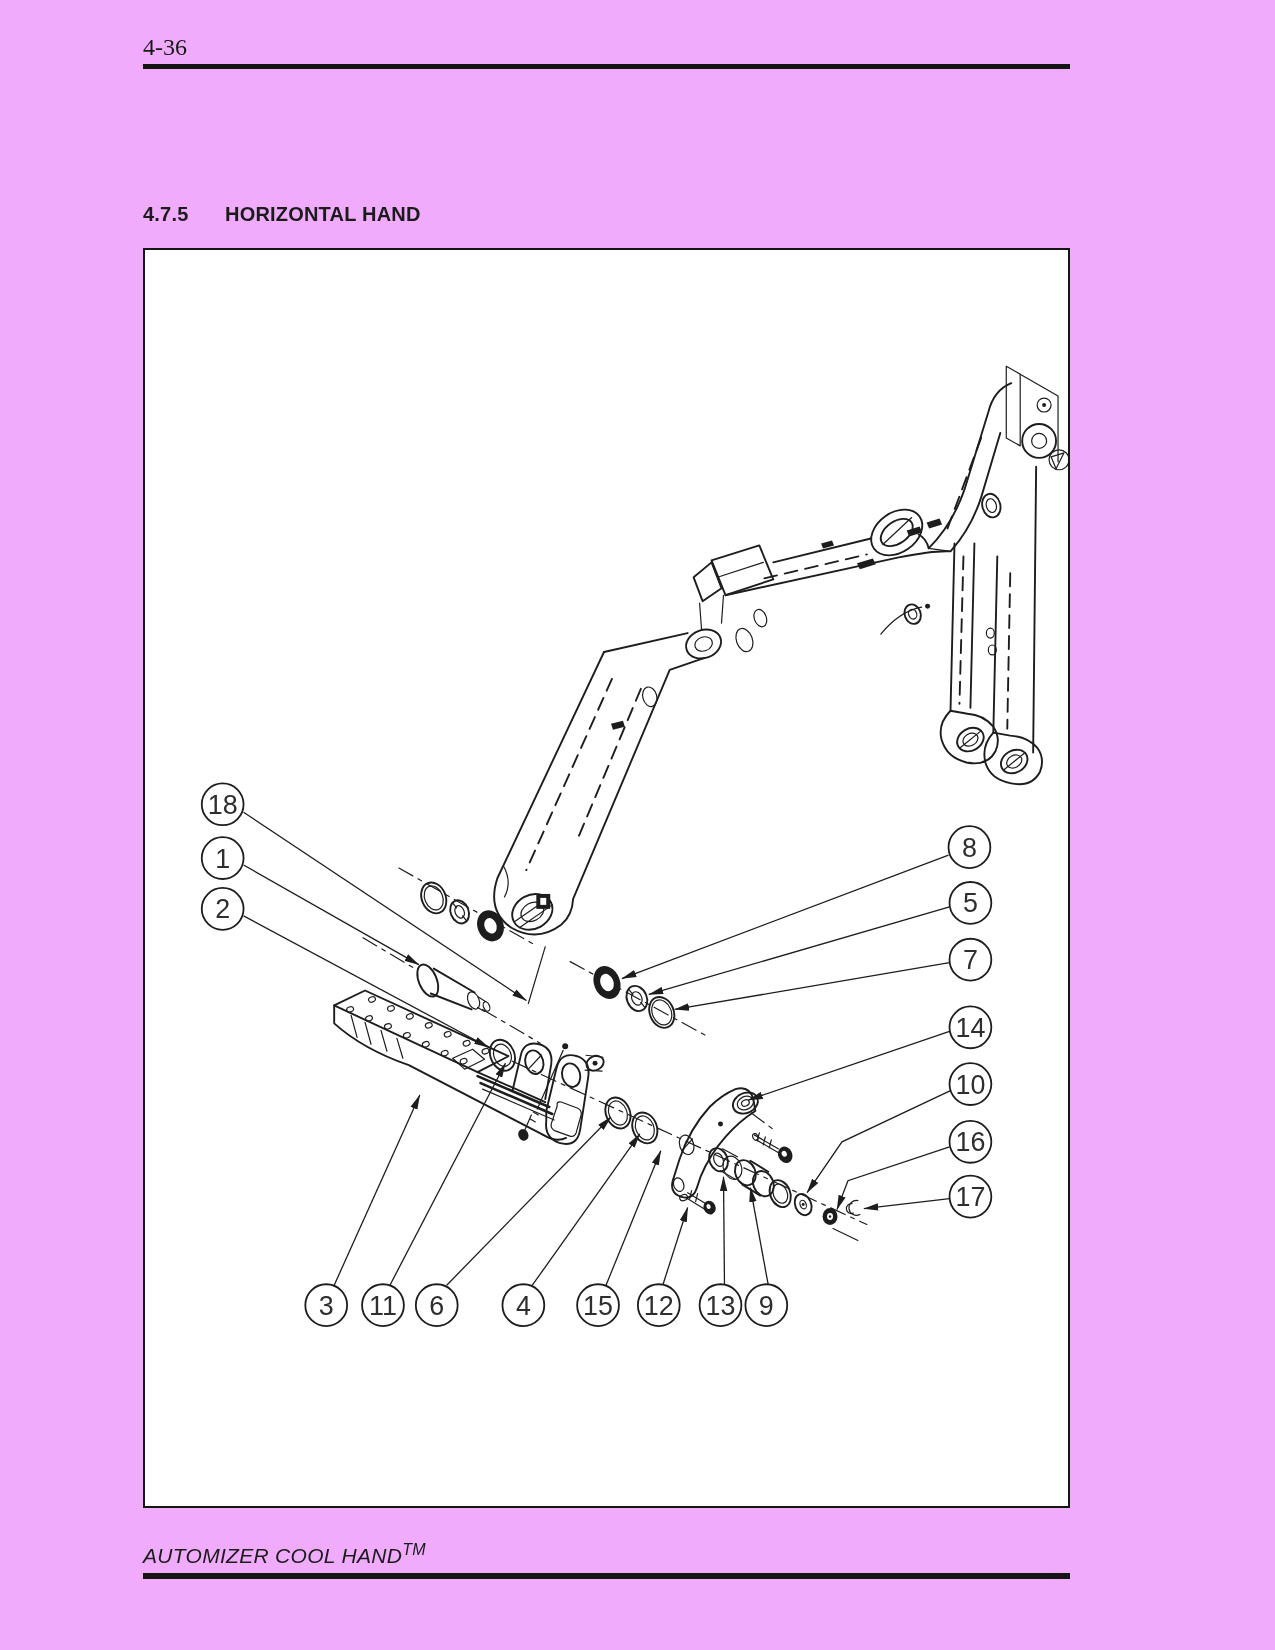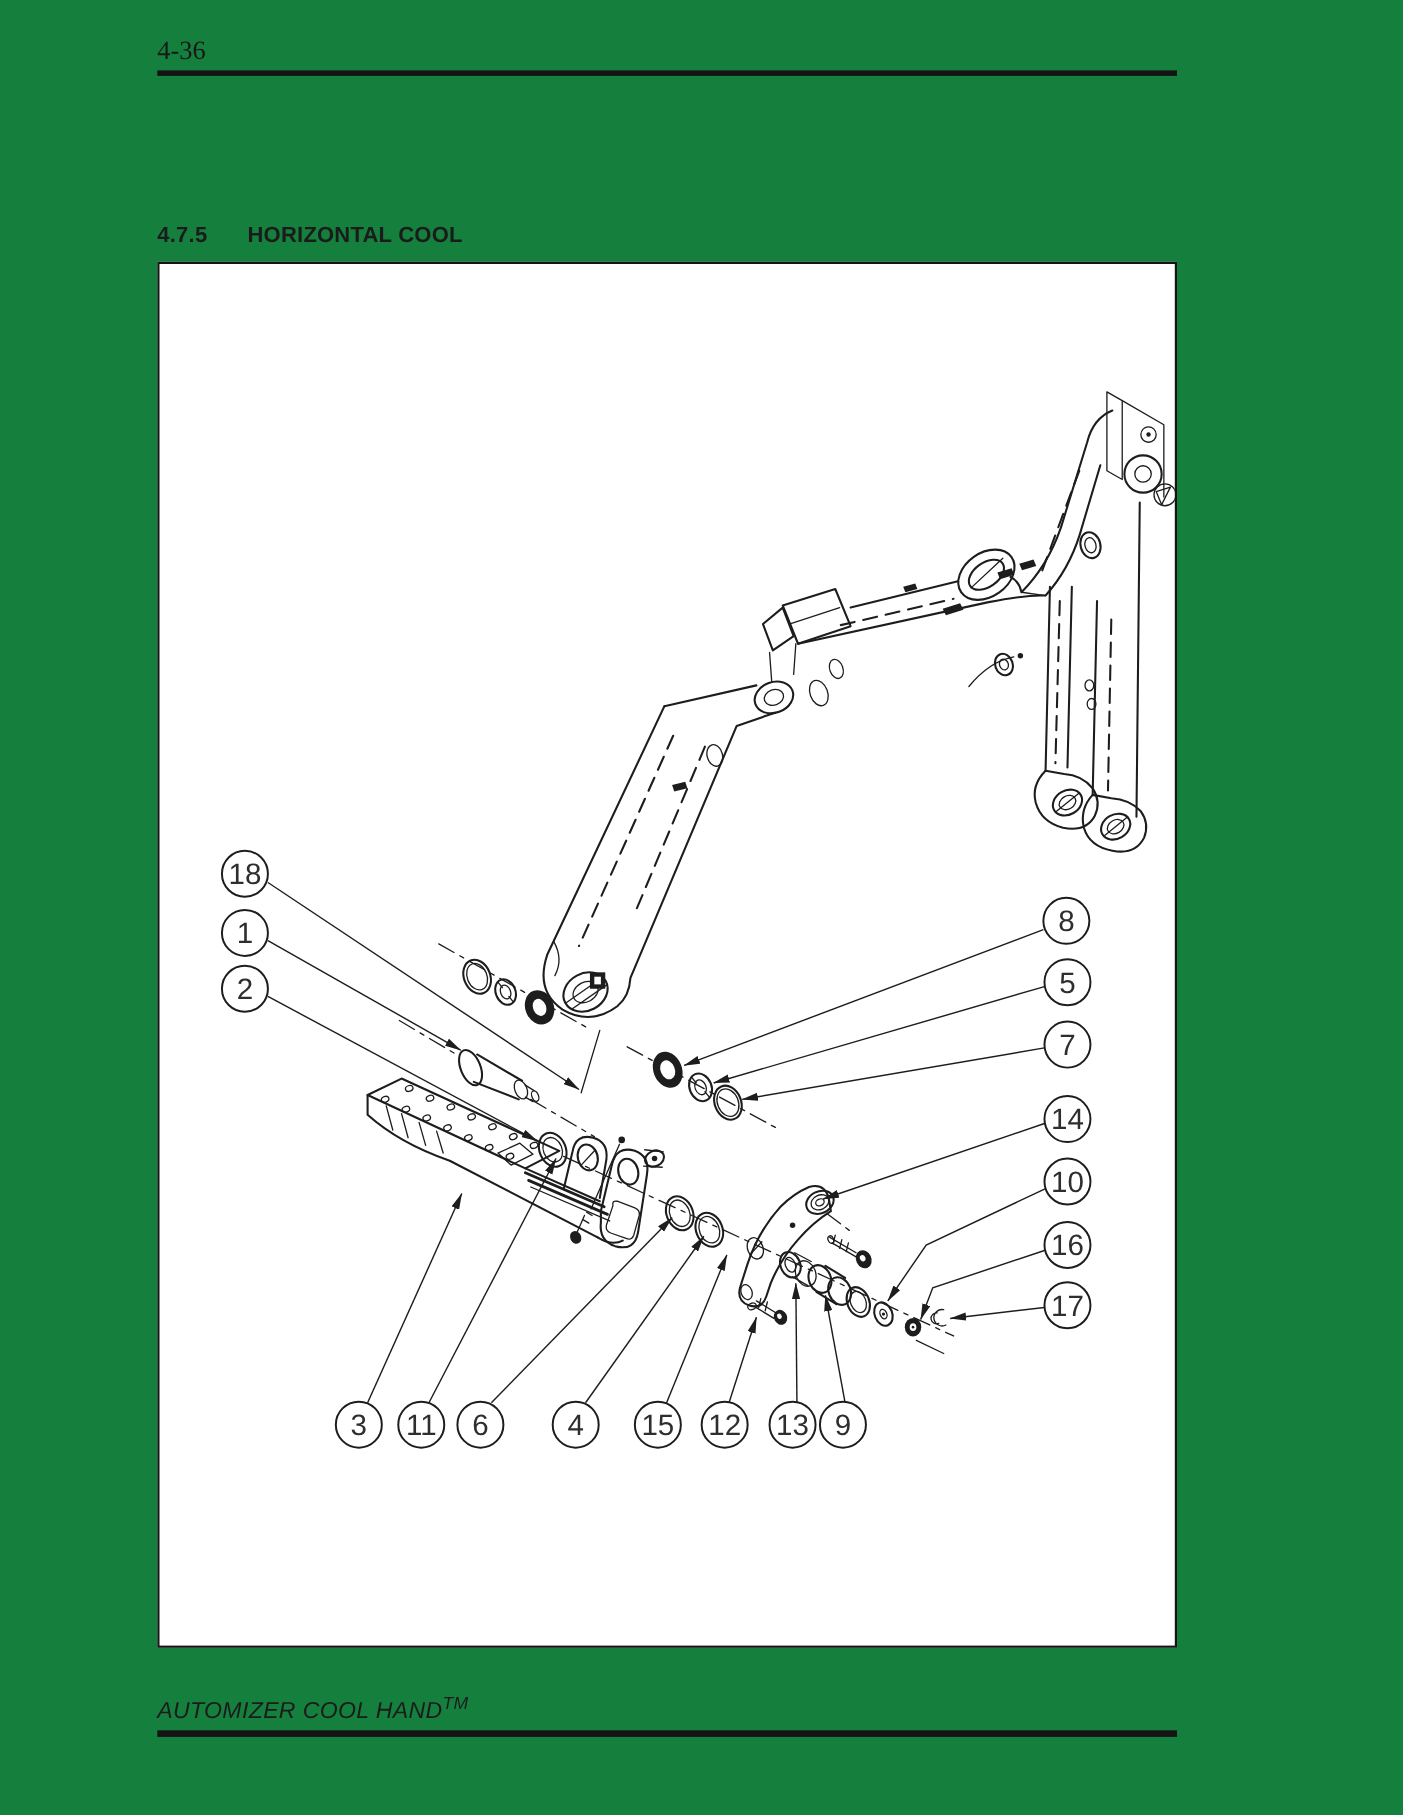--- a/index.html
+++ b/index.html
@@ -1,27 +1,27 @@
 <!DOCTYPE html>
 <html><head>
 <meta charset="utf-8">
 <style>
   html,body{margin:0;padding:0;background:#fff;}
-  .page{position:relative;width:1275px;height:1650px;background:#15803d;
+  .page{position:relative;width:1275px;height:1650px;background:#f0abfc;
         font-family:"Liberation Sans",sans-serif;color:#111;overflow:hidden;}
   .pagenum{position:absolute;left:143px;top:34px;font-family:"Liberation Serif",serif;
            font-size:24px;color:#181818;}
   .rule-top{position:absolute;left:143px;top:64px;width:927px;height:5px;background:#141414;}
   .heading1{position:absolute;left:143px;top:140px;display:flex;font-size:25px;font-weight:bold;
             letter-spacing:.2px;color:#1b1b1b;}
   .heading1 .sec-num{width:82px;flex:0 0 82px;}
   .heading2{position:absolute;left:143px;top:203px;display:flex;font-size:20px;font-weight:bold;
             letter-spacing:.2px;color:#1b1b1b;justify-content:space-between;}
   .heading2 .sec-num{width:82px;flex:0 0 82px;}
-  .figure-box{position:absolute;left:143px;top:238px;width:927px;height:1260px;
+  .figure-box{position:absolute;left:143px;top:248px;width:927px;height:1260px;
               border:2.5px solid #151515;box-sizing:border-box;background:#fff;}
   .figure-box svg{width:100%;height:100%;display:block;}
   .footer{position:absolute;left:143px;top:1541px;font-size:21px;font-style:italic;
           font-weight:500;color:#1b1b1b;letter-spacing:.3px;}
   .footer sup{font-size:16px;font-weight:500;}
   .rule-bottom{position:absolute;left:143px;top:1573px;width:927px;height:6px;background:#141414;}
 
   
   .ln{fill:none;stroke:#1d1d1d;stroke-width:1.9;stroke-linecap:round;stroke-linejoin:round;}
   .tn{stroke-width:1.2;}
@@ -39,21 +39,21 @@
 <body>
 
 <div class="page">
 
   <div class="pagenum">4-36</div>
   <div class="rule-top"></div>
 
 
   <div class="heading2">
     <span class="sec-num">4.7.5</span>
-    <span>HORIZONTAL COOL</span>
+    <span>HORIZONTAL HAND</span>
   </div>
 
   <div class="figure-box">
     <svg viewBox="143 238 927 1260" xmlns="http://www.w3.org/2000/svg" preserveAspectRatio="xMidYMid meet">
       <defs>
         <marker id="arrowhead" viewBox="0 0 14 7" refX="13.5" refY="3.5" markerWidth="15" markerHeight="8" markerUnits="userSpaceOnUse" orient="auto">
           <path d="M0 0 L14 3.5 L0 7 Z" fill="#1d1d1d"></path>
         </marker>
       </defs>
 

